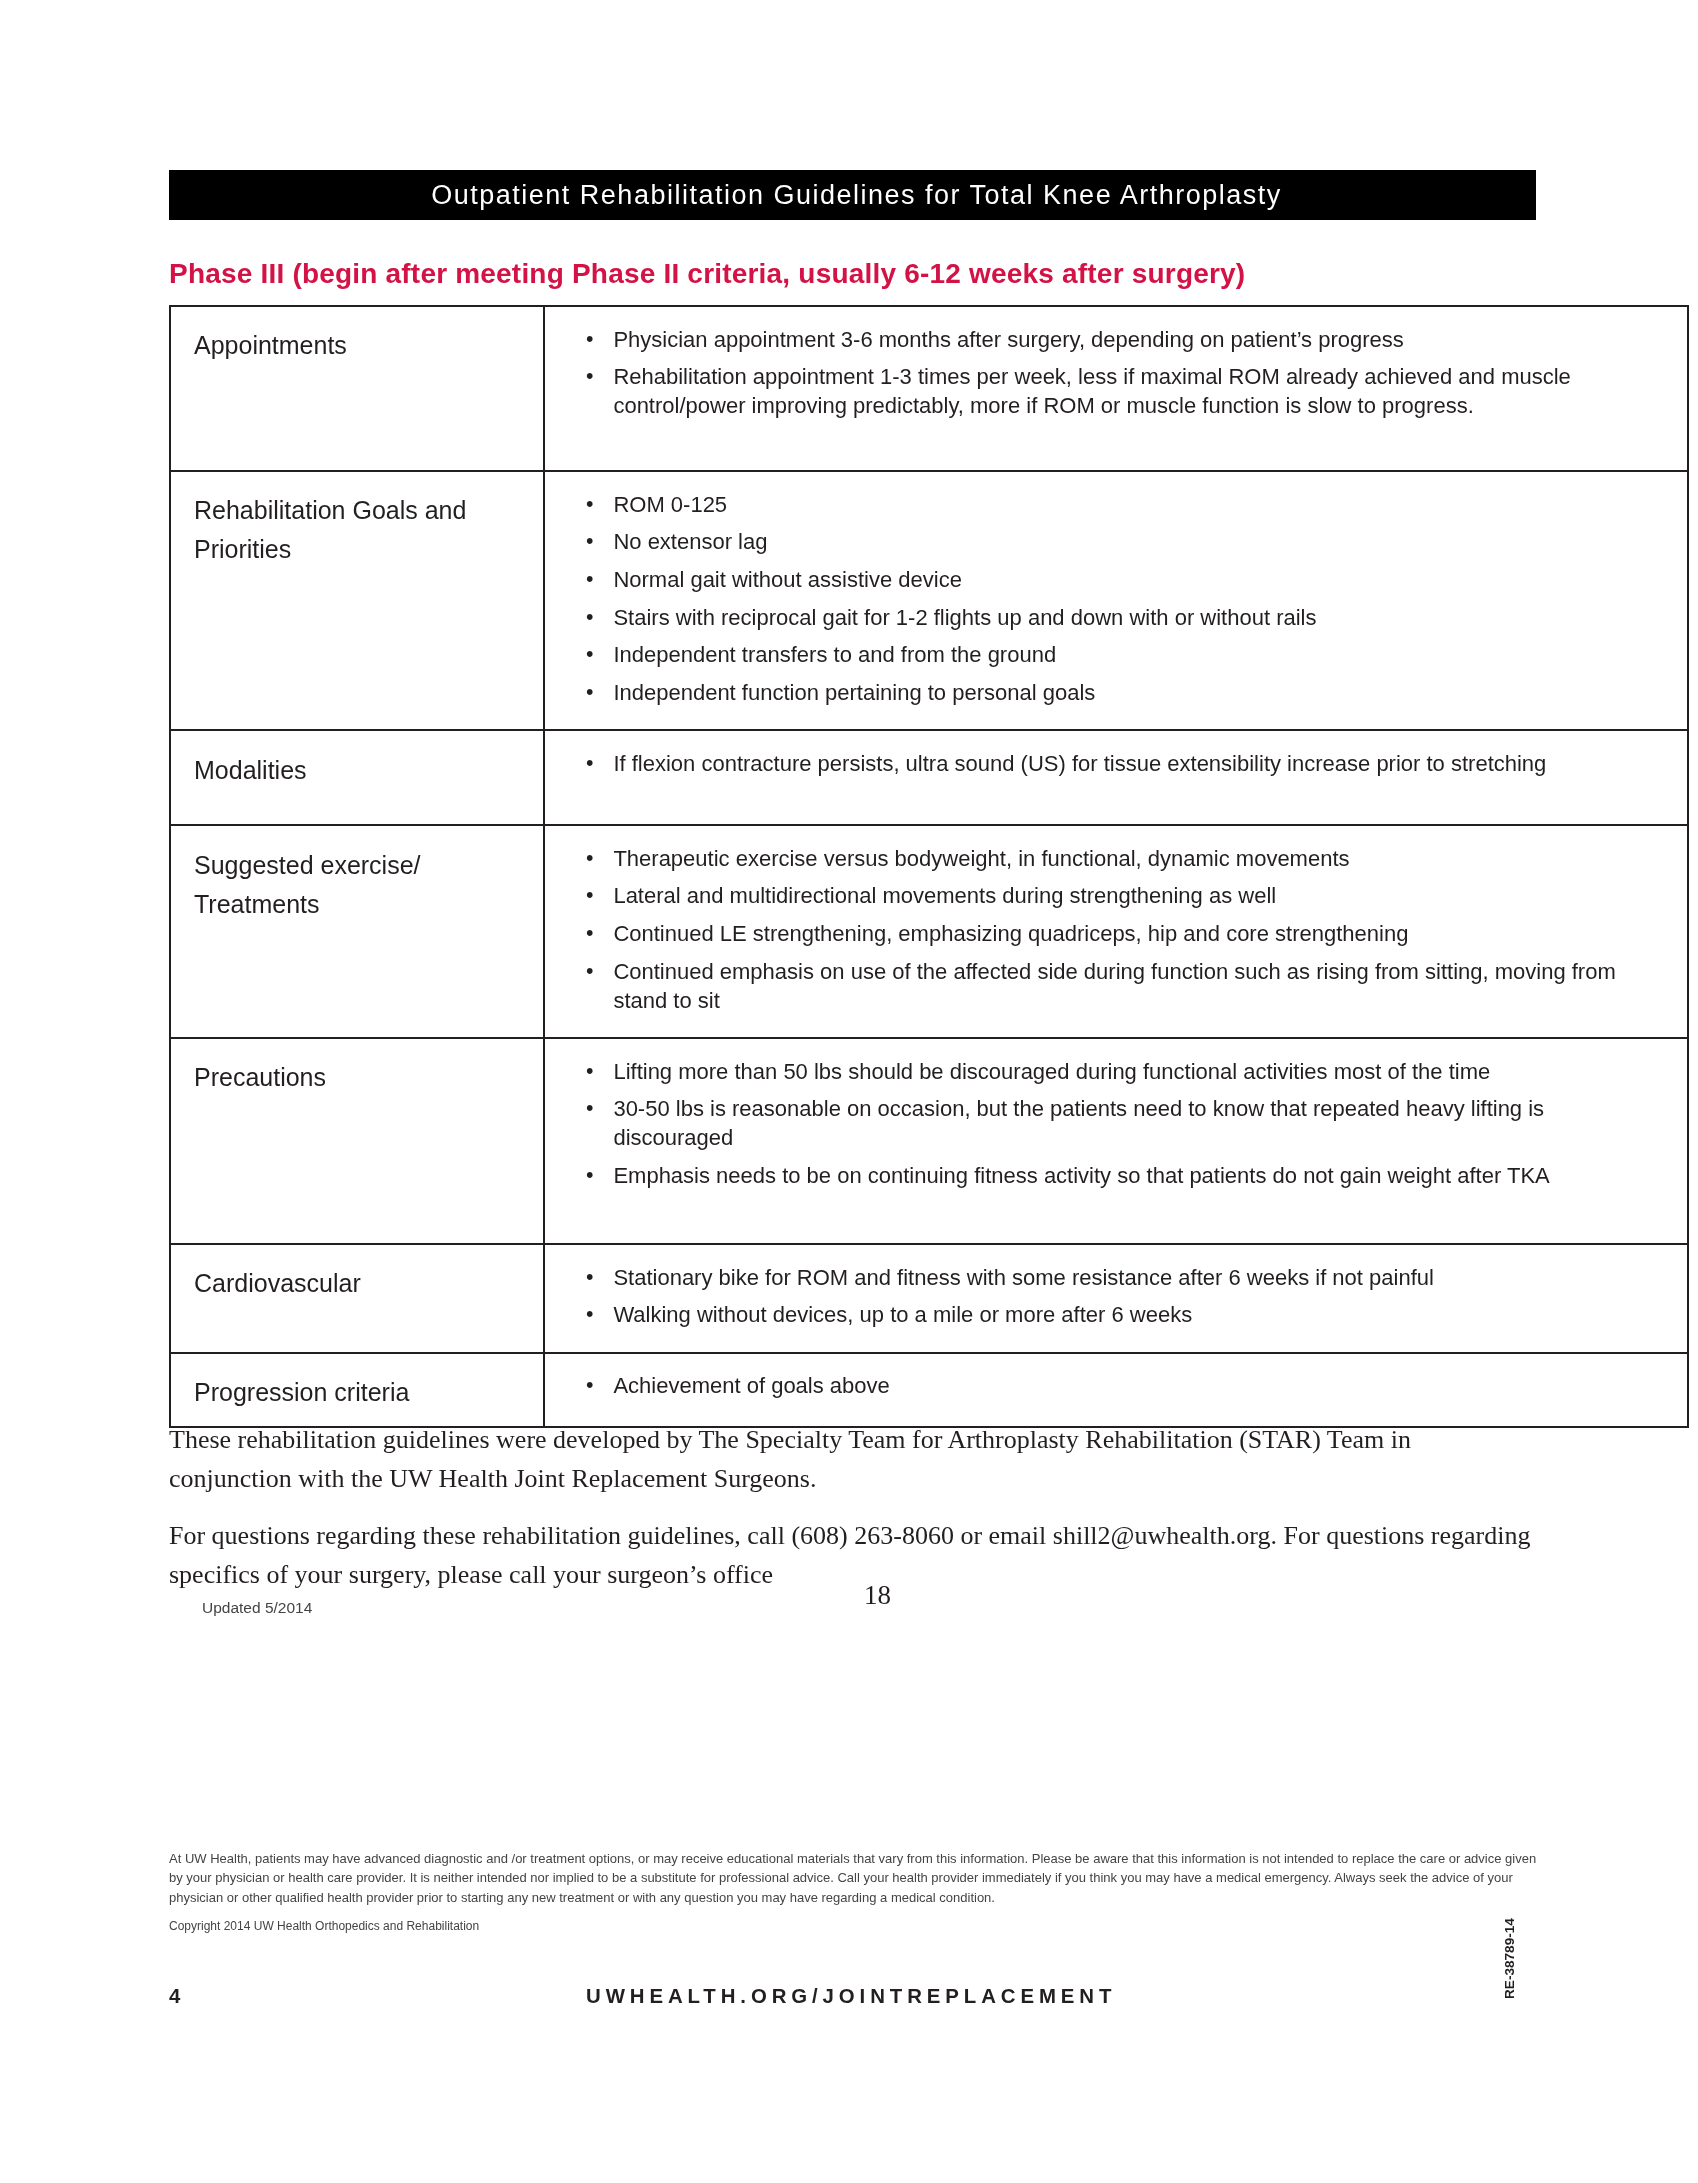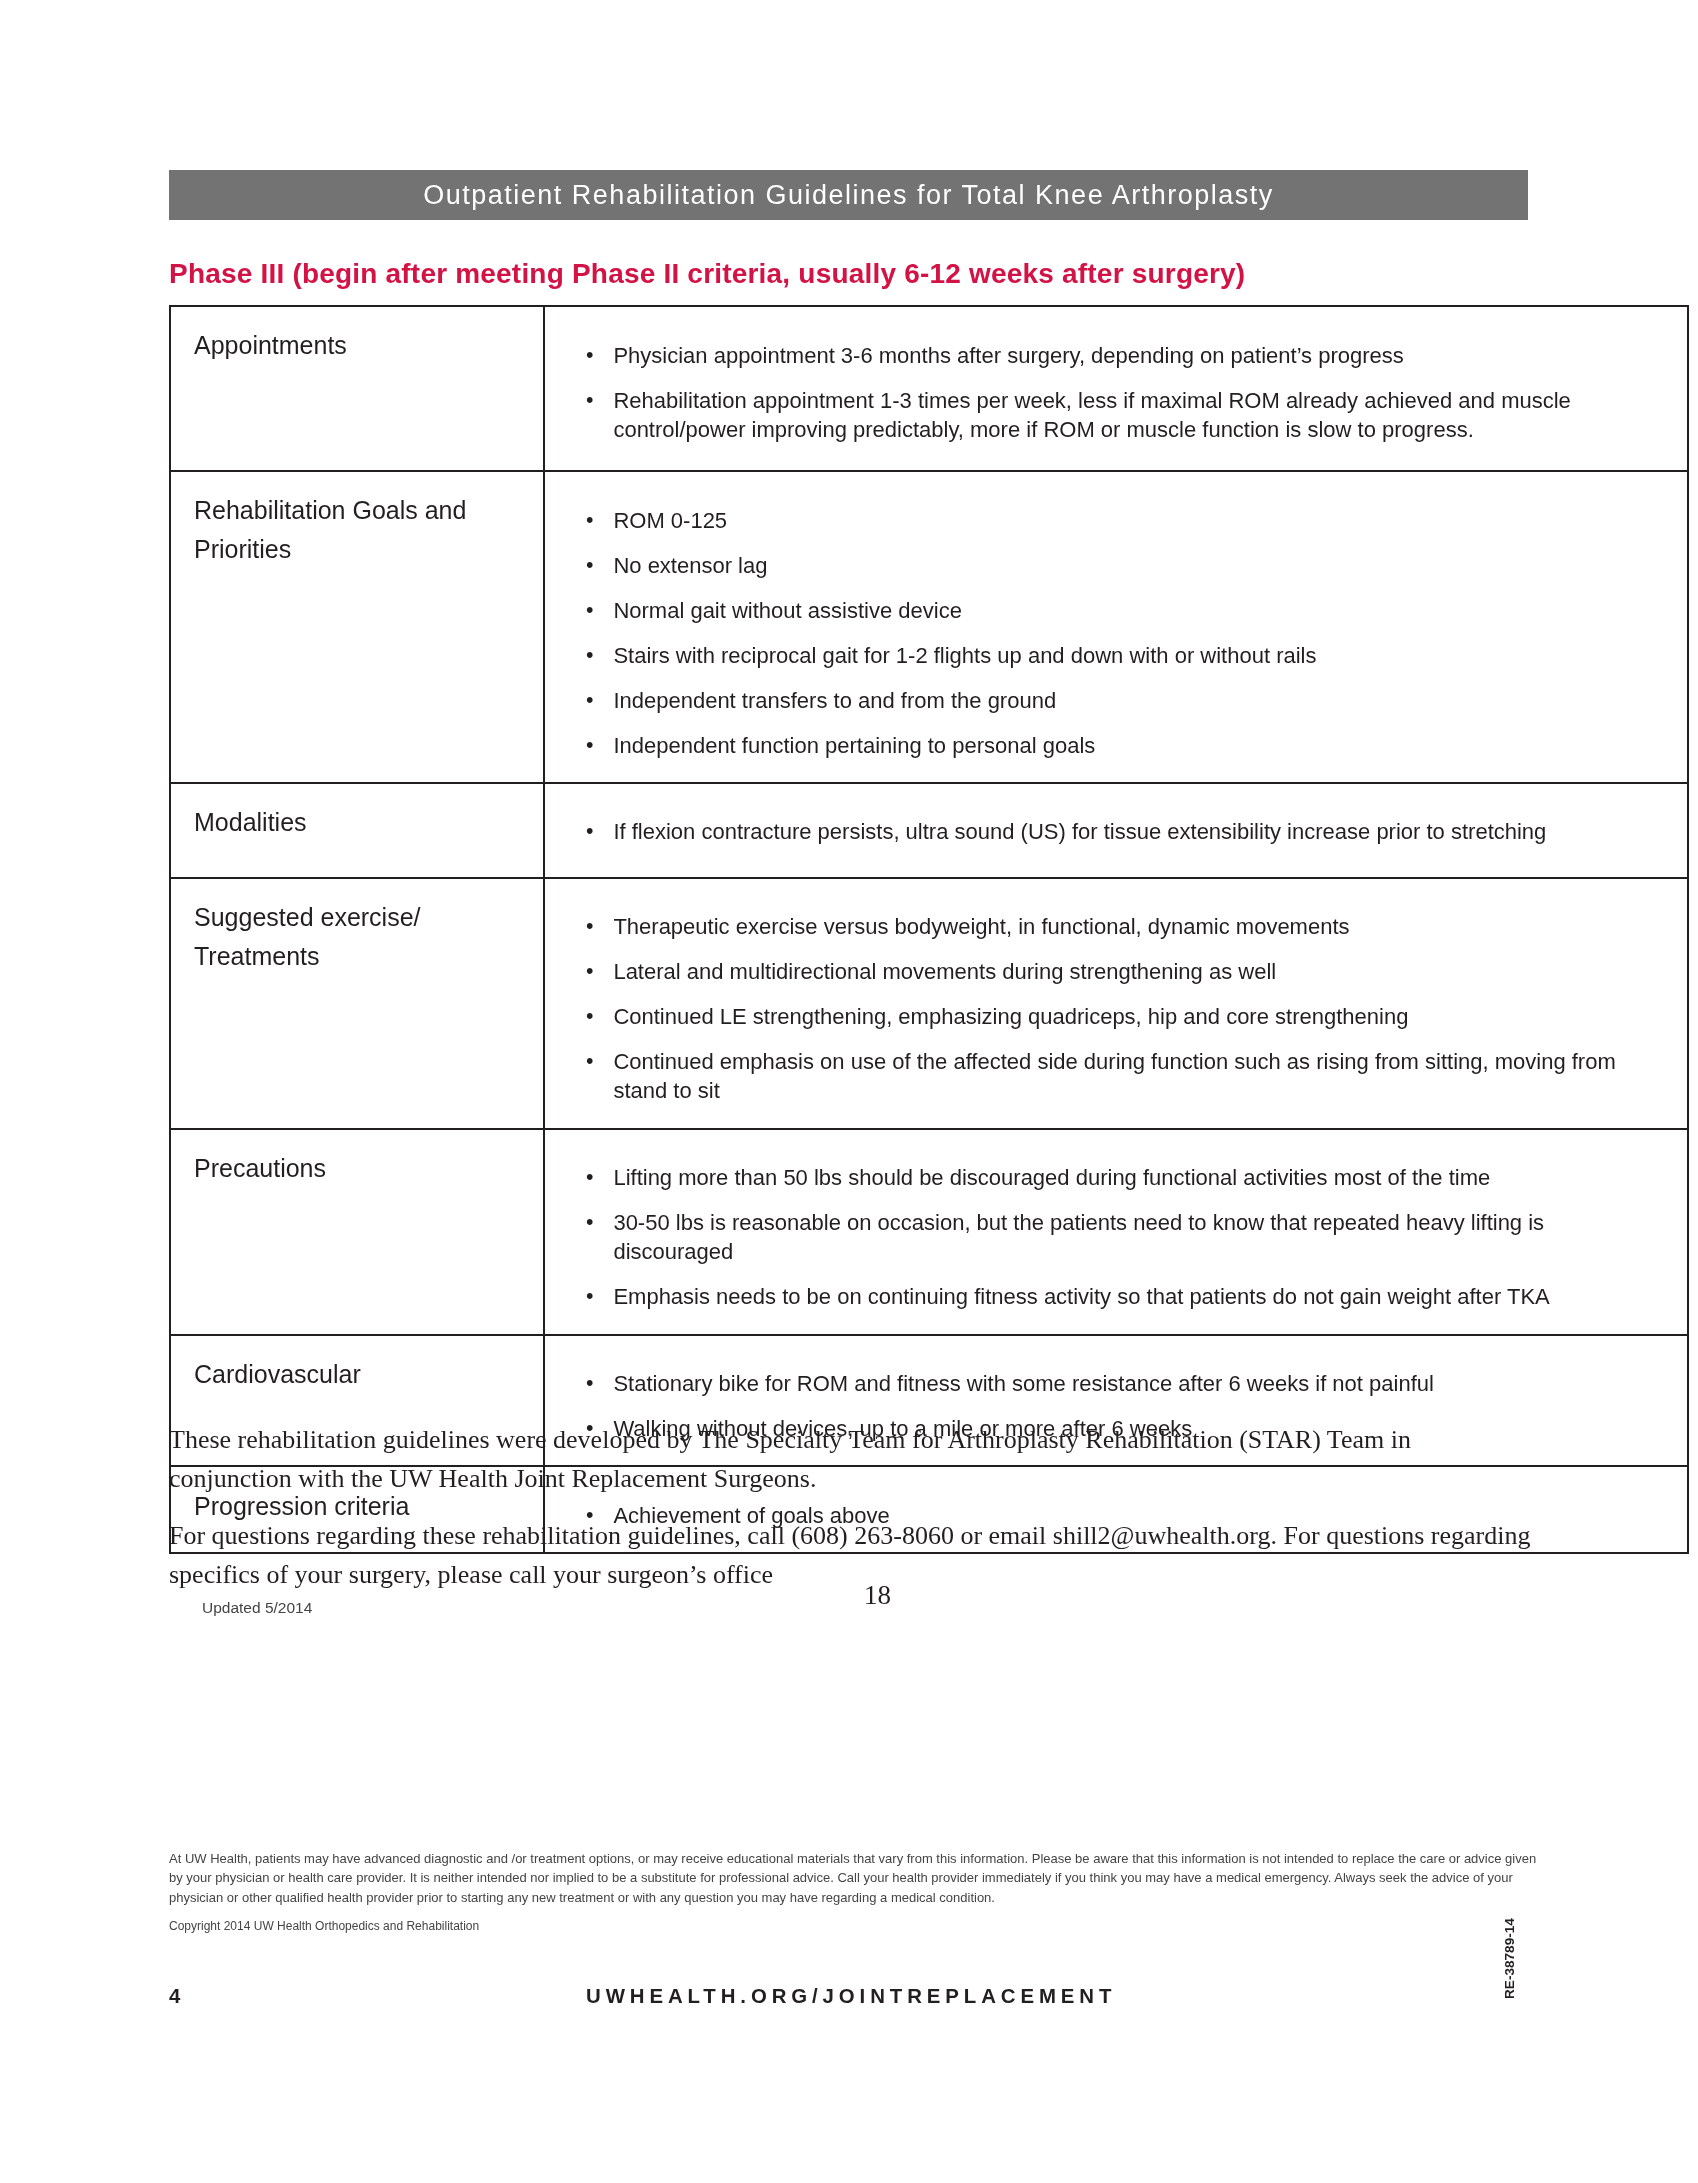--- a/index.html
+++ b/index.html
@@ -1,24 +1,24 @@
 <!DOCTYPE html>
 <html><head>
 <meta charset="utf-8">
 <style>
   html, body { margin:0; padding:0; background:#ffffff; }
   body { width:1698px; height:2183px; position:relative; overflow:hidden; font-family:"Liberation Sans", sans-serif; color:#231f20; }
-  .banner { position:absolute; left:169px; top:170px; width:1359px; height:50px; background:#737373; color:#fff; display:flex; align-items:center; justify-content:center; font-size:27px; letter-spacing:1.5px; }
+  .banner { position:absolute; left:169px; top:170px; width:1359px; height:50px; background:#000000; color:#fff; display:flex; align-items:center; justify-content:center; font-size:27px; letter-spacing:1.5px;padding-left:8px; }
   .phase-title { position:absolute; left:169px; top:258px; font-size:28px; font-weight:bold; color:#d31245; letter-spacing:0.2px; }
   table.guide { position:absolute; left:169px; top:305px; width:1520px; border-collapse:collapse; table-layout:fixed; }
   table.guide td { border:2.9px solid #231f20; vertical-align:top; }
   table.guide td.label { width:330px; padding:19.4px 19.4px 0 23px; font-size:25px; line-height:39px; }
   table.guide td.content { padding:17.5px 19.4px 13.6px 29px; font-size:22px; }
   ul.bullets { list-style:none; margin:0; padding:0; }
-  ul.bullets li { position:relative; padding-left:39px; line-height:29px; margin-bottom:8.7px;margin-top:16px; }
+  ul.bullets li { position:relative; padding-left:39px; line-height:29px; margin-bottom:8.7px; }
   ul.bullets li::before { content:"\2022"; position:absolute; left:11.6px; top:0; font-size:21.3px; }
   .footnote { position:absolute; left:169px; width:1368px; font-family:"Liberation Serif", serif; font-size:26px; line-height:39px; color:#231f20; }
   .page-num { position:absolute; left:864px; top:1580px; font-family:"Liberation Serif", serif; font-size:27px; }
   .updated { position:absolute; left:202px; top:1599px; font-size:15.5px; color:#444; }
   .disclaimer { position:absolute; left:169px; top:1849px; width:1368px; font-size:13px; line-height:19.4px; color:#444; }
   .copyright { position:absolute; left:169px; top:1919px; font-size:12px; color:#444; }
   .footer-page { position:absolute; left:169px; top:1985px; font-size:20.4px; font-weight:bold; }
   .footer-url { position:absolute; left:586px; top:1985px; font-size:20.4px; letter-spacing:4.9px; font-weight:bold; color:#231f20; }
   .re-code { position:absolute; left:1502px; top:1999px; transform:rotate(-90deg); transform-origin:left top; font-size:13.6px; font-weight:bold; color:#231f20; white-space:nowrap; }
 </style>

